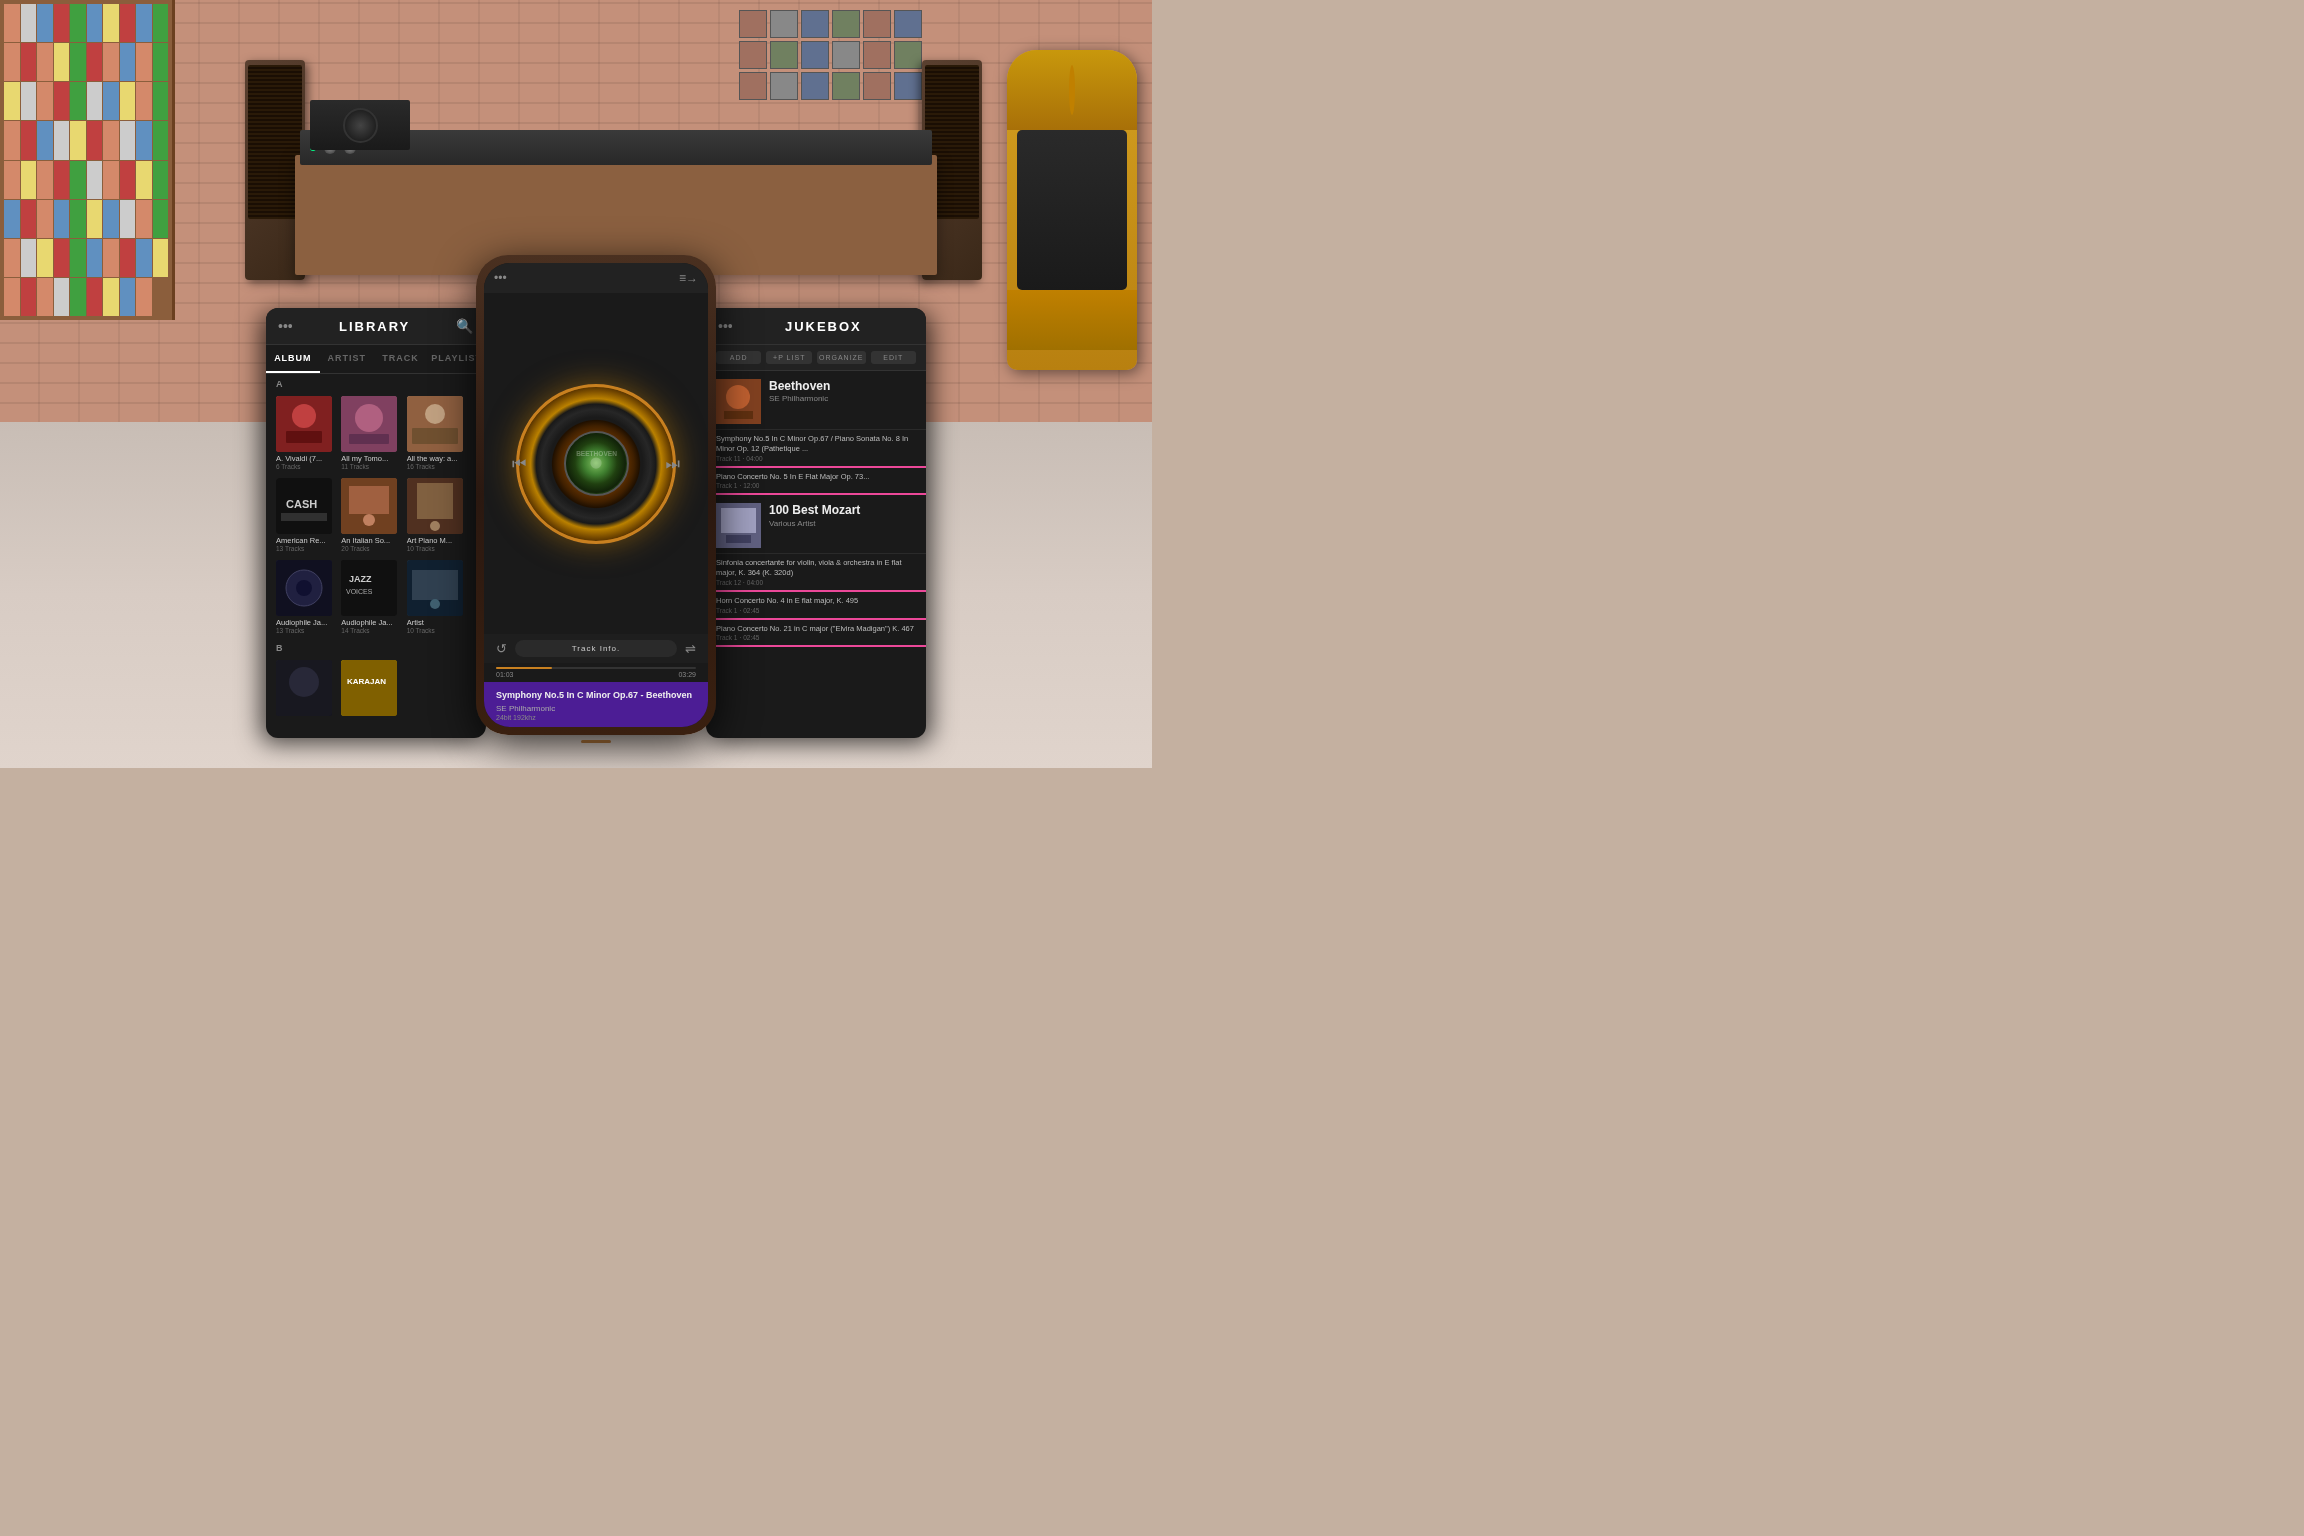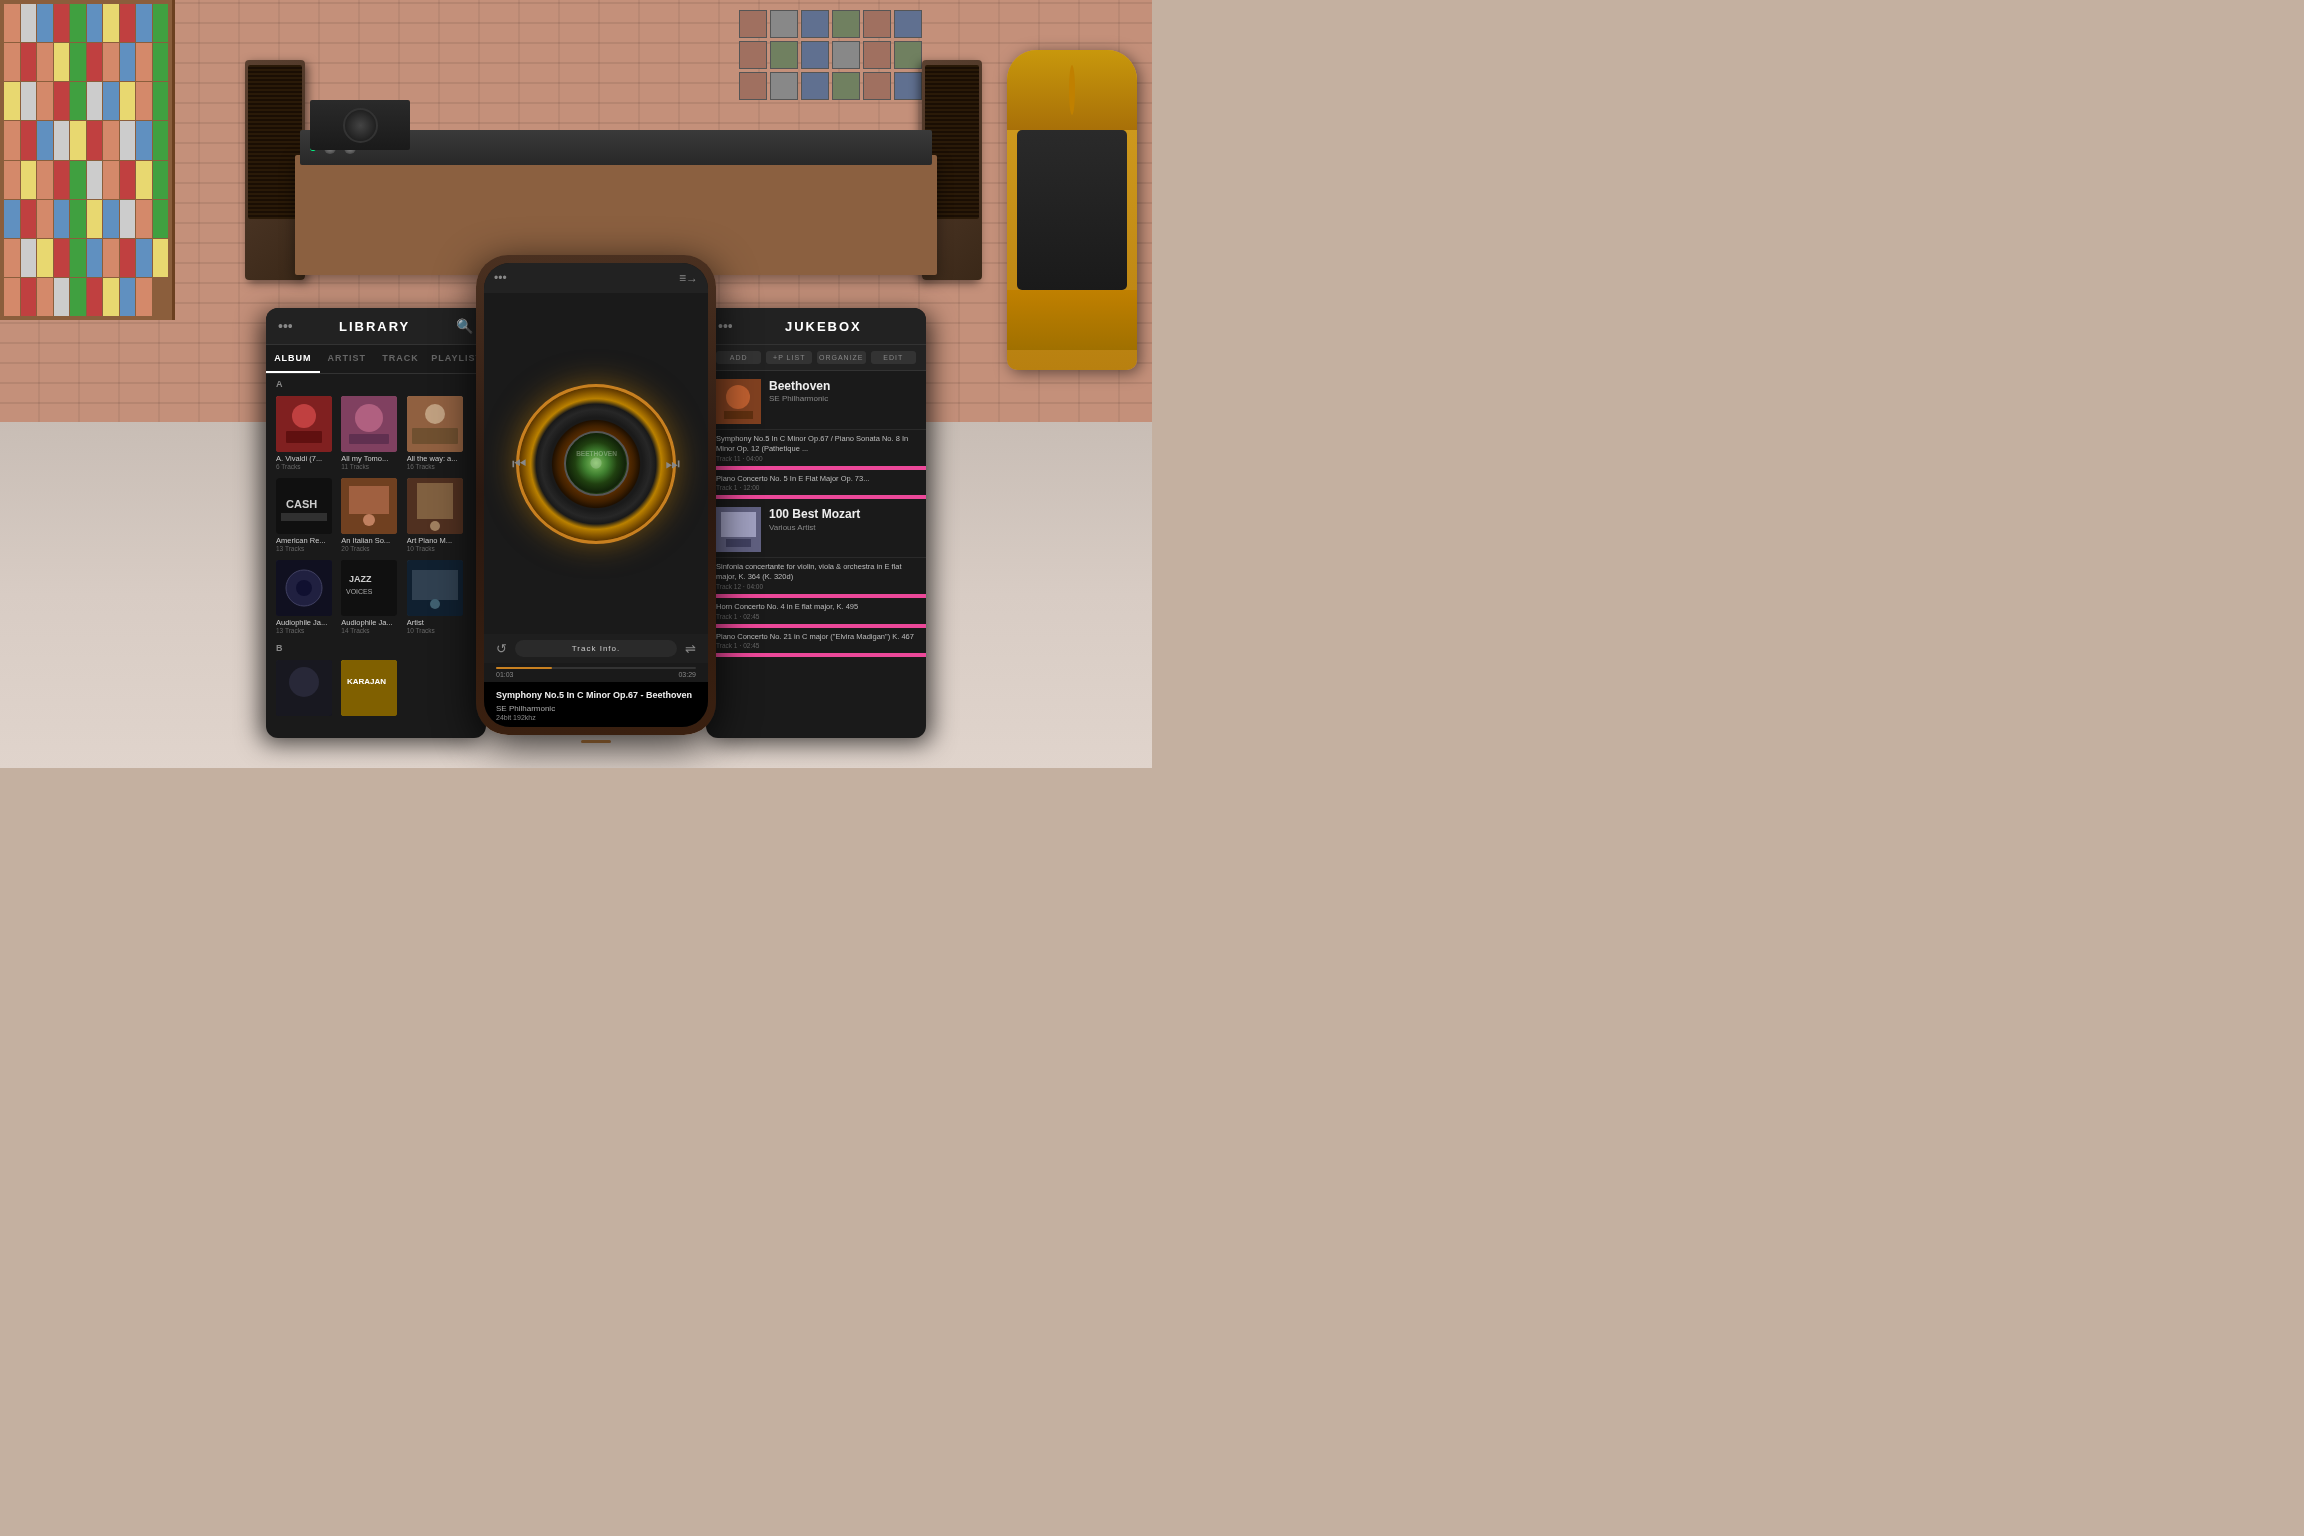--- a/index.html
+++ b/index.html
@@ -422,21 +422,21 @@
       border-radius: 1px;
     }
     .progress-times {
       display: flex;
       justify-content: space-between;
       margin-top: 2px;
     }
     .time-label { color: #888; font-size: 7px; }
 
     .player-track-info {
-      background: #000000;
+      background: #4c1d95;
       padding: 8px 12px 6px;
     }
     .track-title { color: #eee; font-size: 9px; font-weight: bold; line-height: 1.3; }
     .track-artist { color: #aaa; font-size: 8px; margin-top: 2px; }
     .track-quality { color: #888; font-size: 7px; margin-top: 1px; }
 
     .phone-chin {
       text-align: center;
       padding: 5px;
     }
@@ -495,21 +495,21 @@
     .jb-beethoven-thumb {
       background: linear-gradient(135deg, #c08040, #804020);
     }
     .jb-mozart-thumb {
       background: linear-gradient(135deg, #a0a0c0, #606080);
     }
     .jb-album-name { color: #eee; font-size: 12px; font-weight: bold; line-height: 1.2; }
     .jb-album-artist { color: #888; font-size: 8px; margin-top: 1px; }
     .jb-track-row {
       padding: 4px 10px;
-      border-bottom: 4px solid #ec4899;
+      border-bottom: 2px solid #ec4899;
     }
     .jb-track-title { color: #bbb; font-size: 7.5px; line-height: 1.3; }
     .jb-track-meta { color: #666; font-size: 6.5px; margin-top: 1px; }
 
     
     .library-panel {
       position: relative;
     }
 
     .lib-content {

